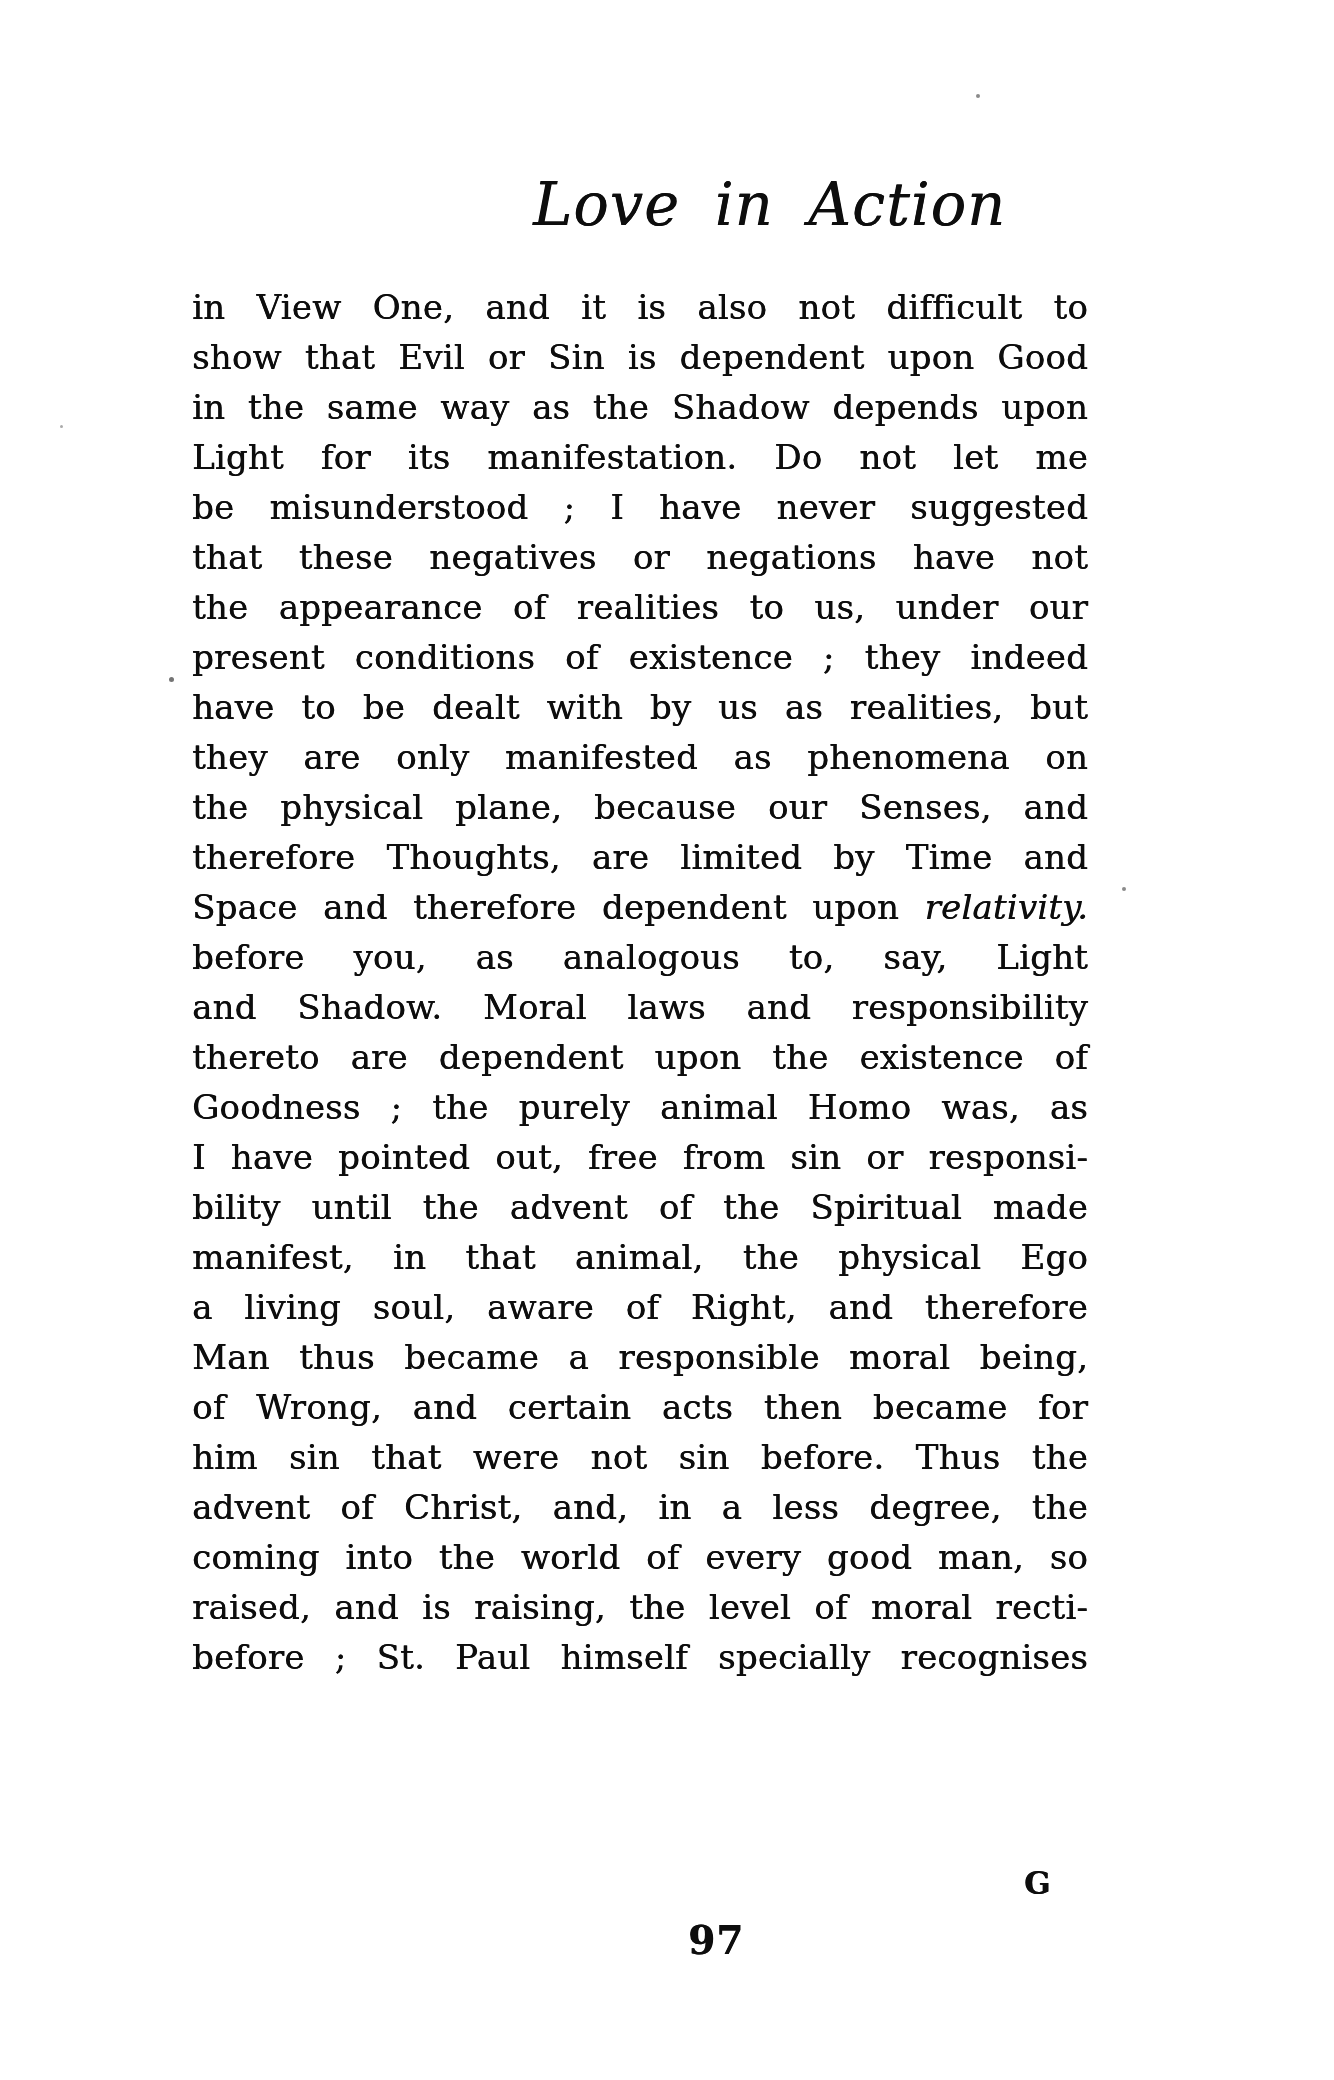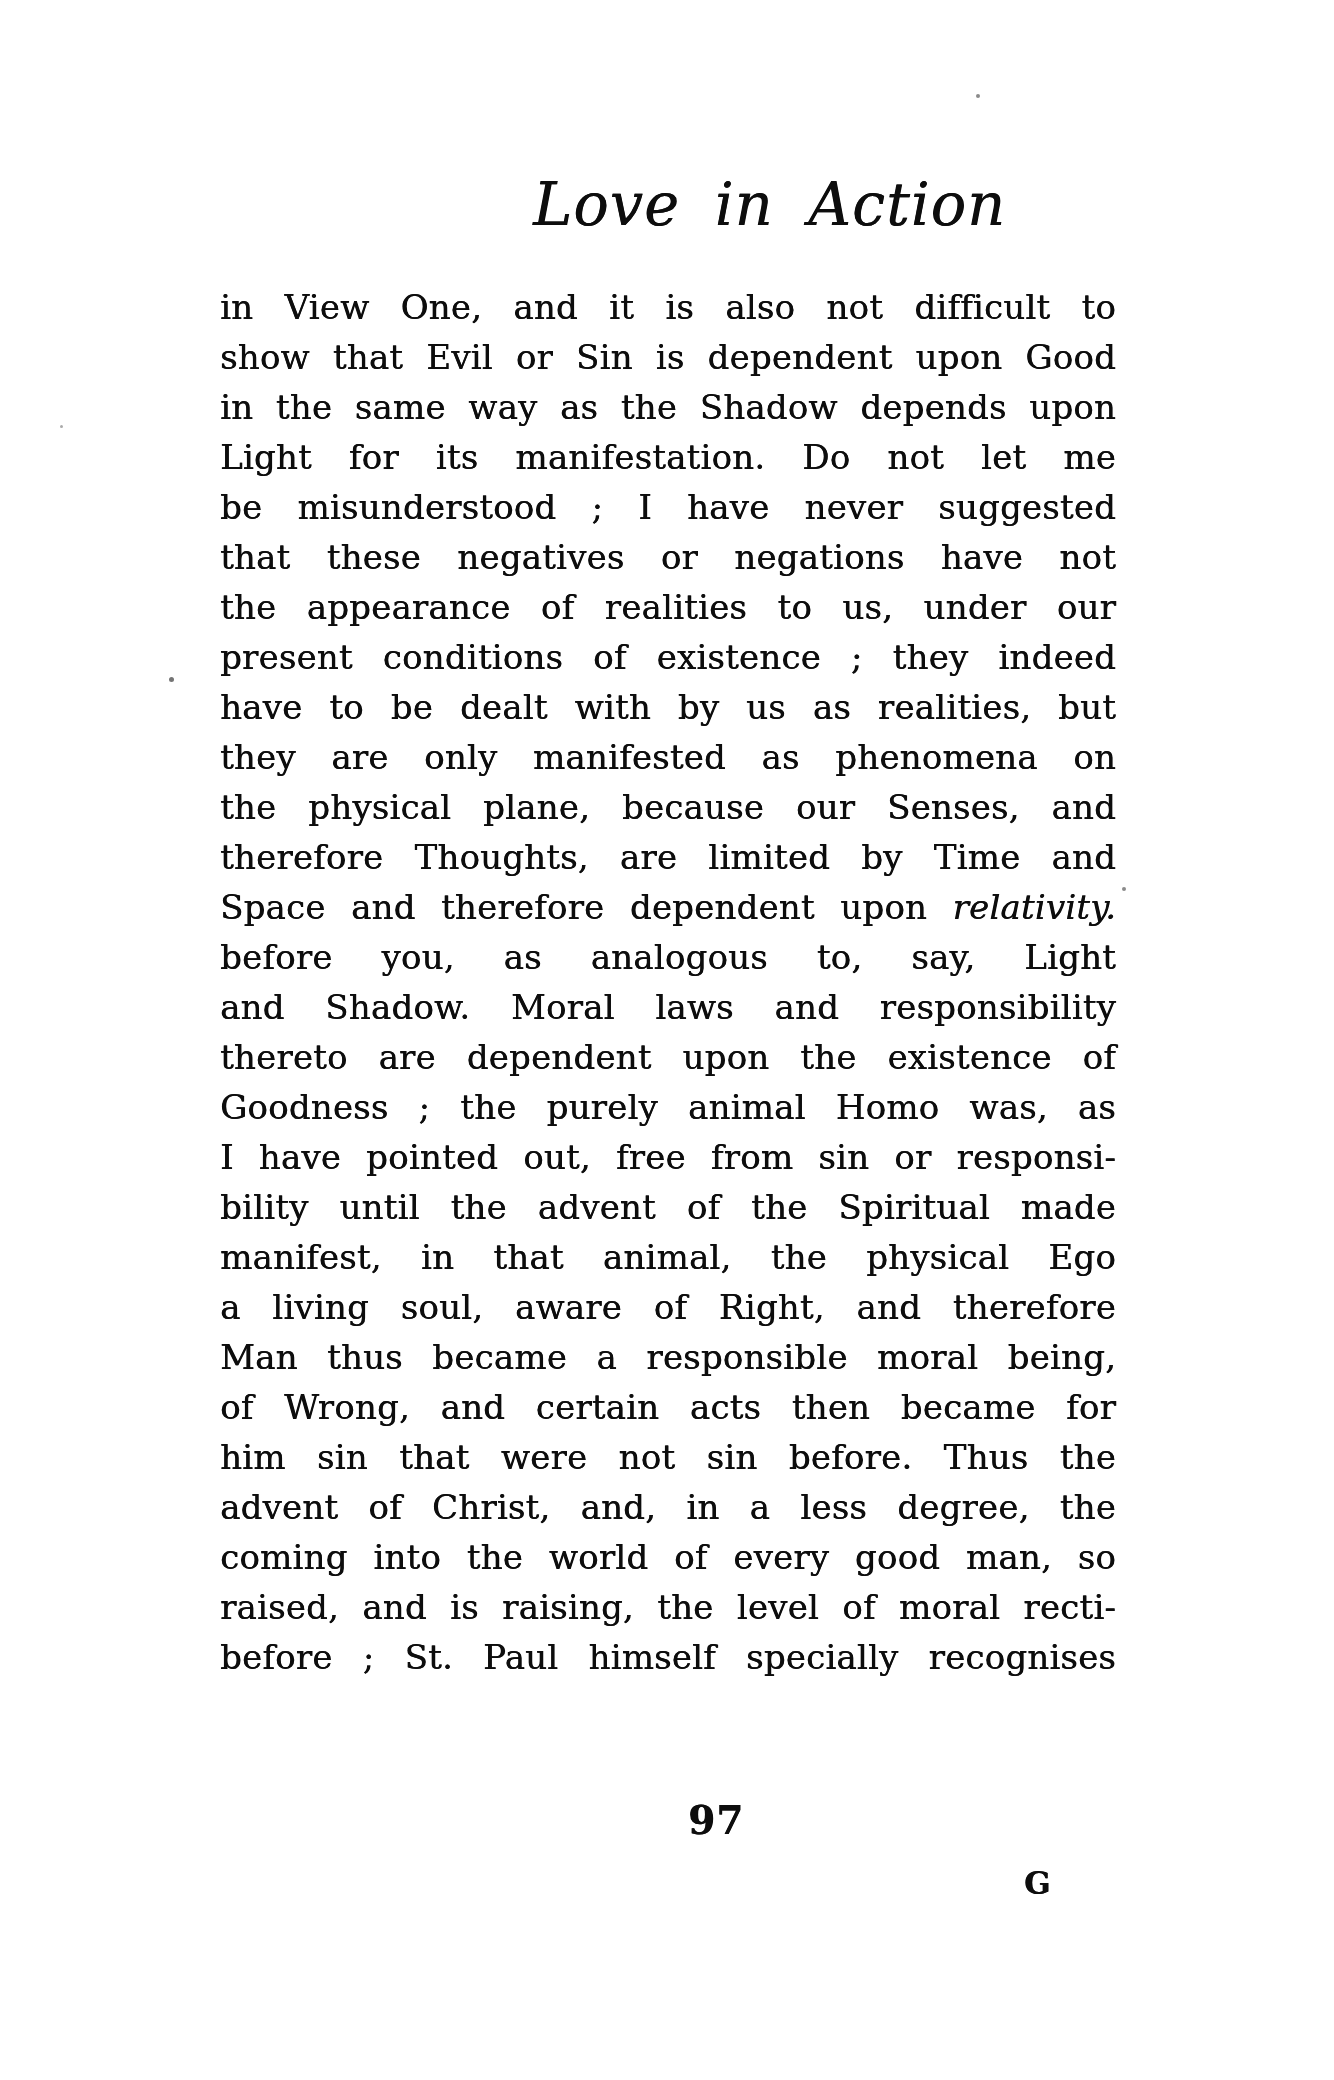--- a/index.html
+++ b/index.html
@@ -24,39 +24,39 @@
     line-height: 1.2;
     font-style: italic;
     letter-spacing: 1px;
     word-spacing: 15px;
     white-space: nowrap;
     text-shadow: 0.4px 0 currentColor;
   }
   .page-body {
     position: absolute;
     top: 282px;
-    left: 220px;
+    left: 192px;
     width: 896px;
   }
   .para { margin: 0; }
   .line {
     height: 50px;
     line-height: 50px;
     font-size: 34px;
     text-align: justify;
     text-align-last: justify;
     -moz-text-align-last: justify;
     text-shadow: 0.4px 0 currentColor;
     letter-spacing: 0.2px;
   }
   .line.indent { padding-left: 36px; }
   .it { font-style: italic; }
   .page-number {
     position: absolute;
-    top: 1801px;
+    top: 1921px;
     left: 688px;
     font-size: 39px;
     line-height: 1;
     font-weight: 700;
     letter-spacing: 1px;
     text-shadow: 0.4px 0 currentColor;
   }
   .signature-mark {
     position: absolute;
     top: 1868px;

